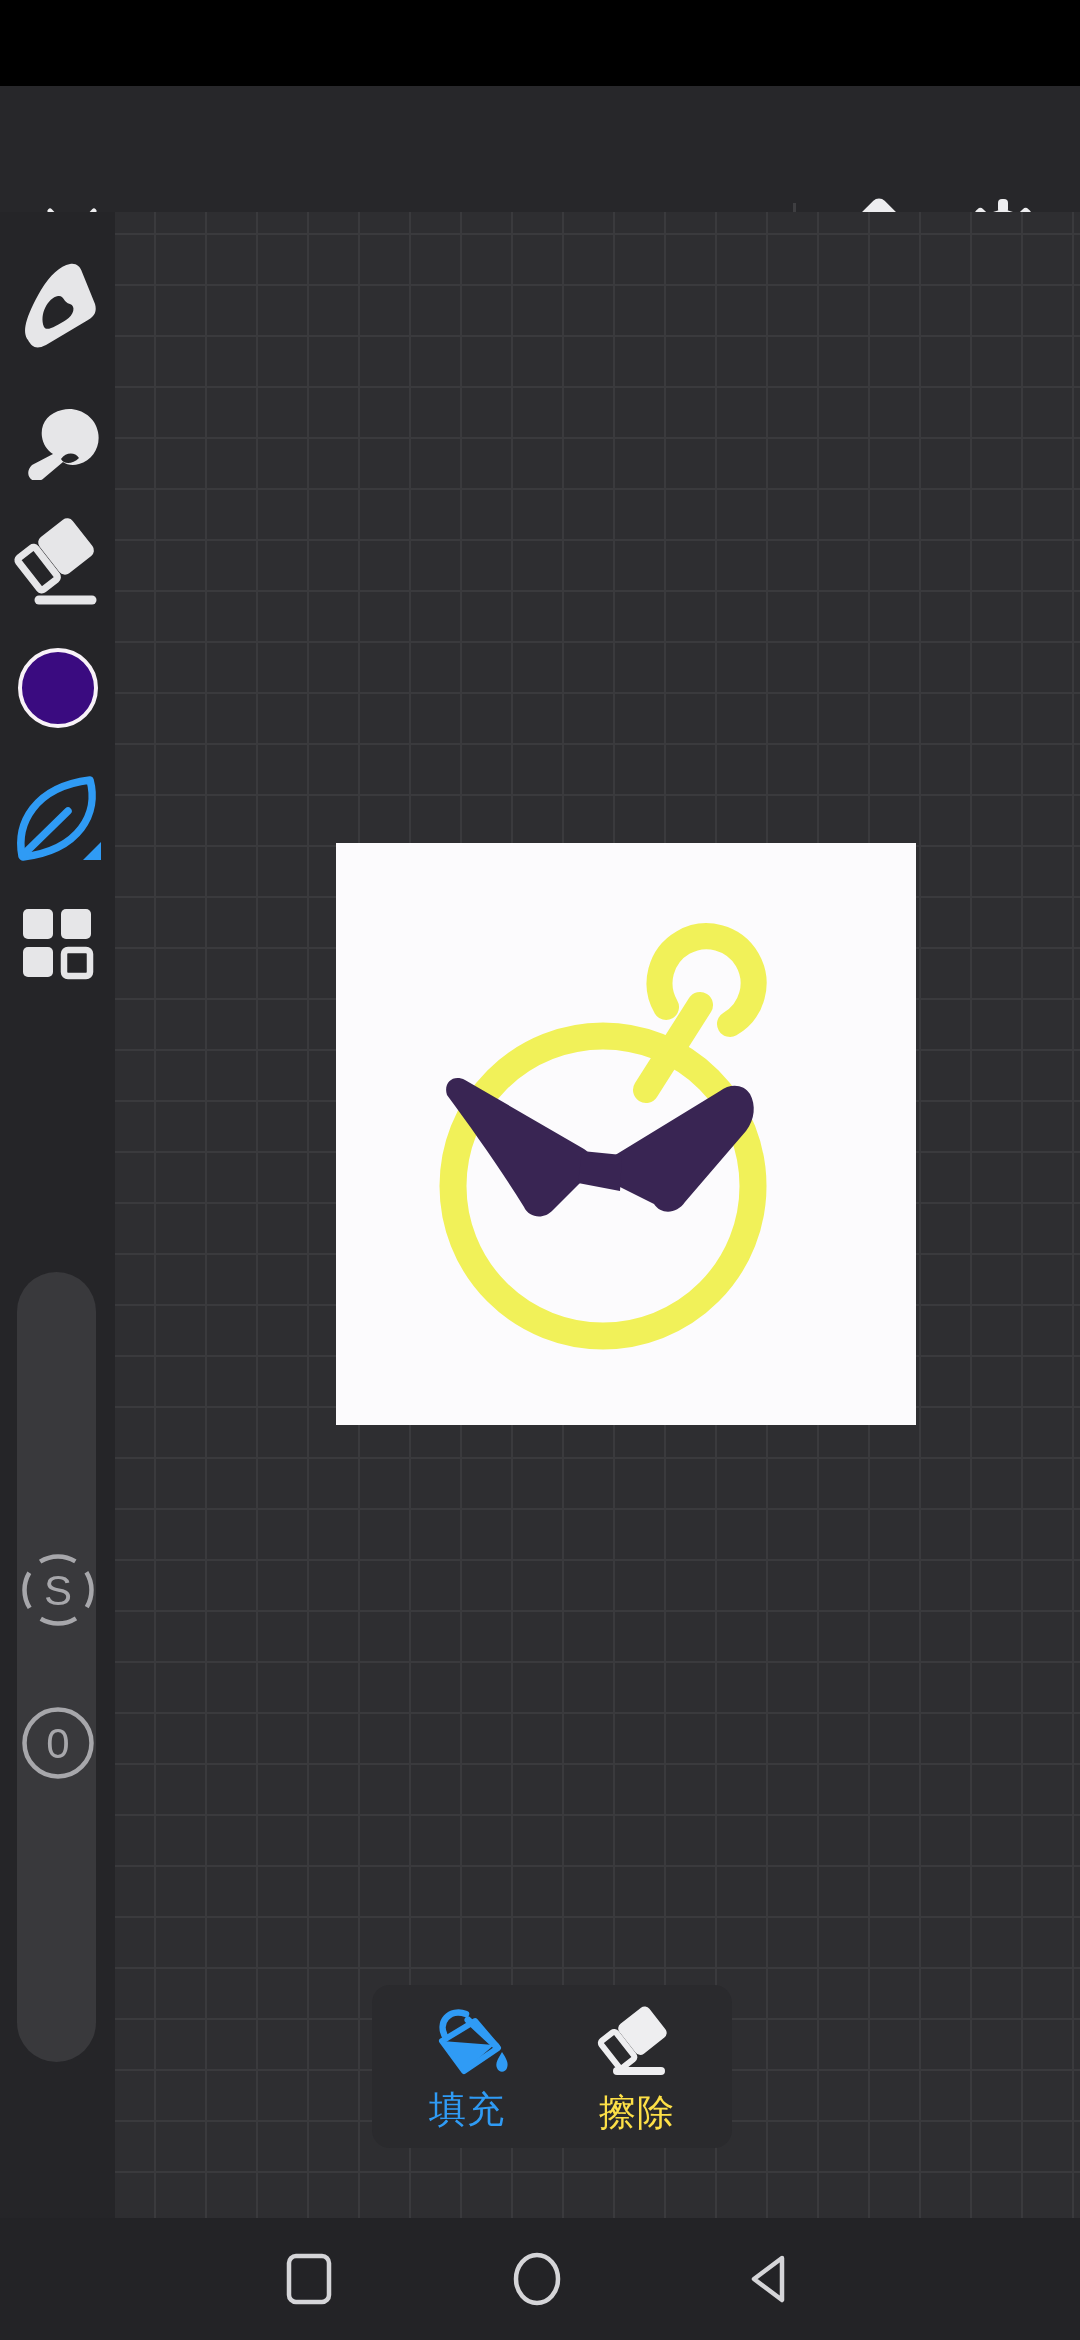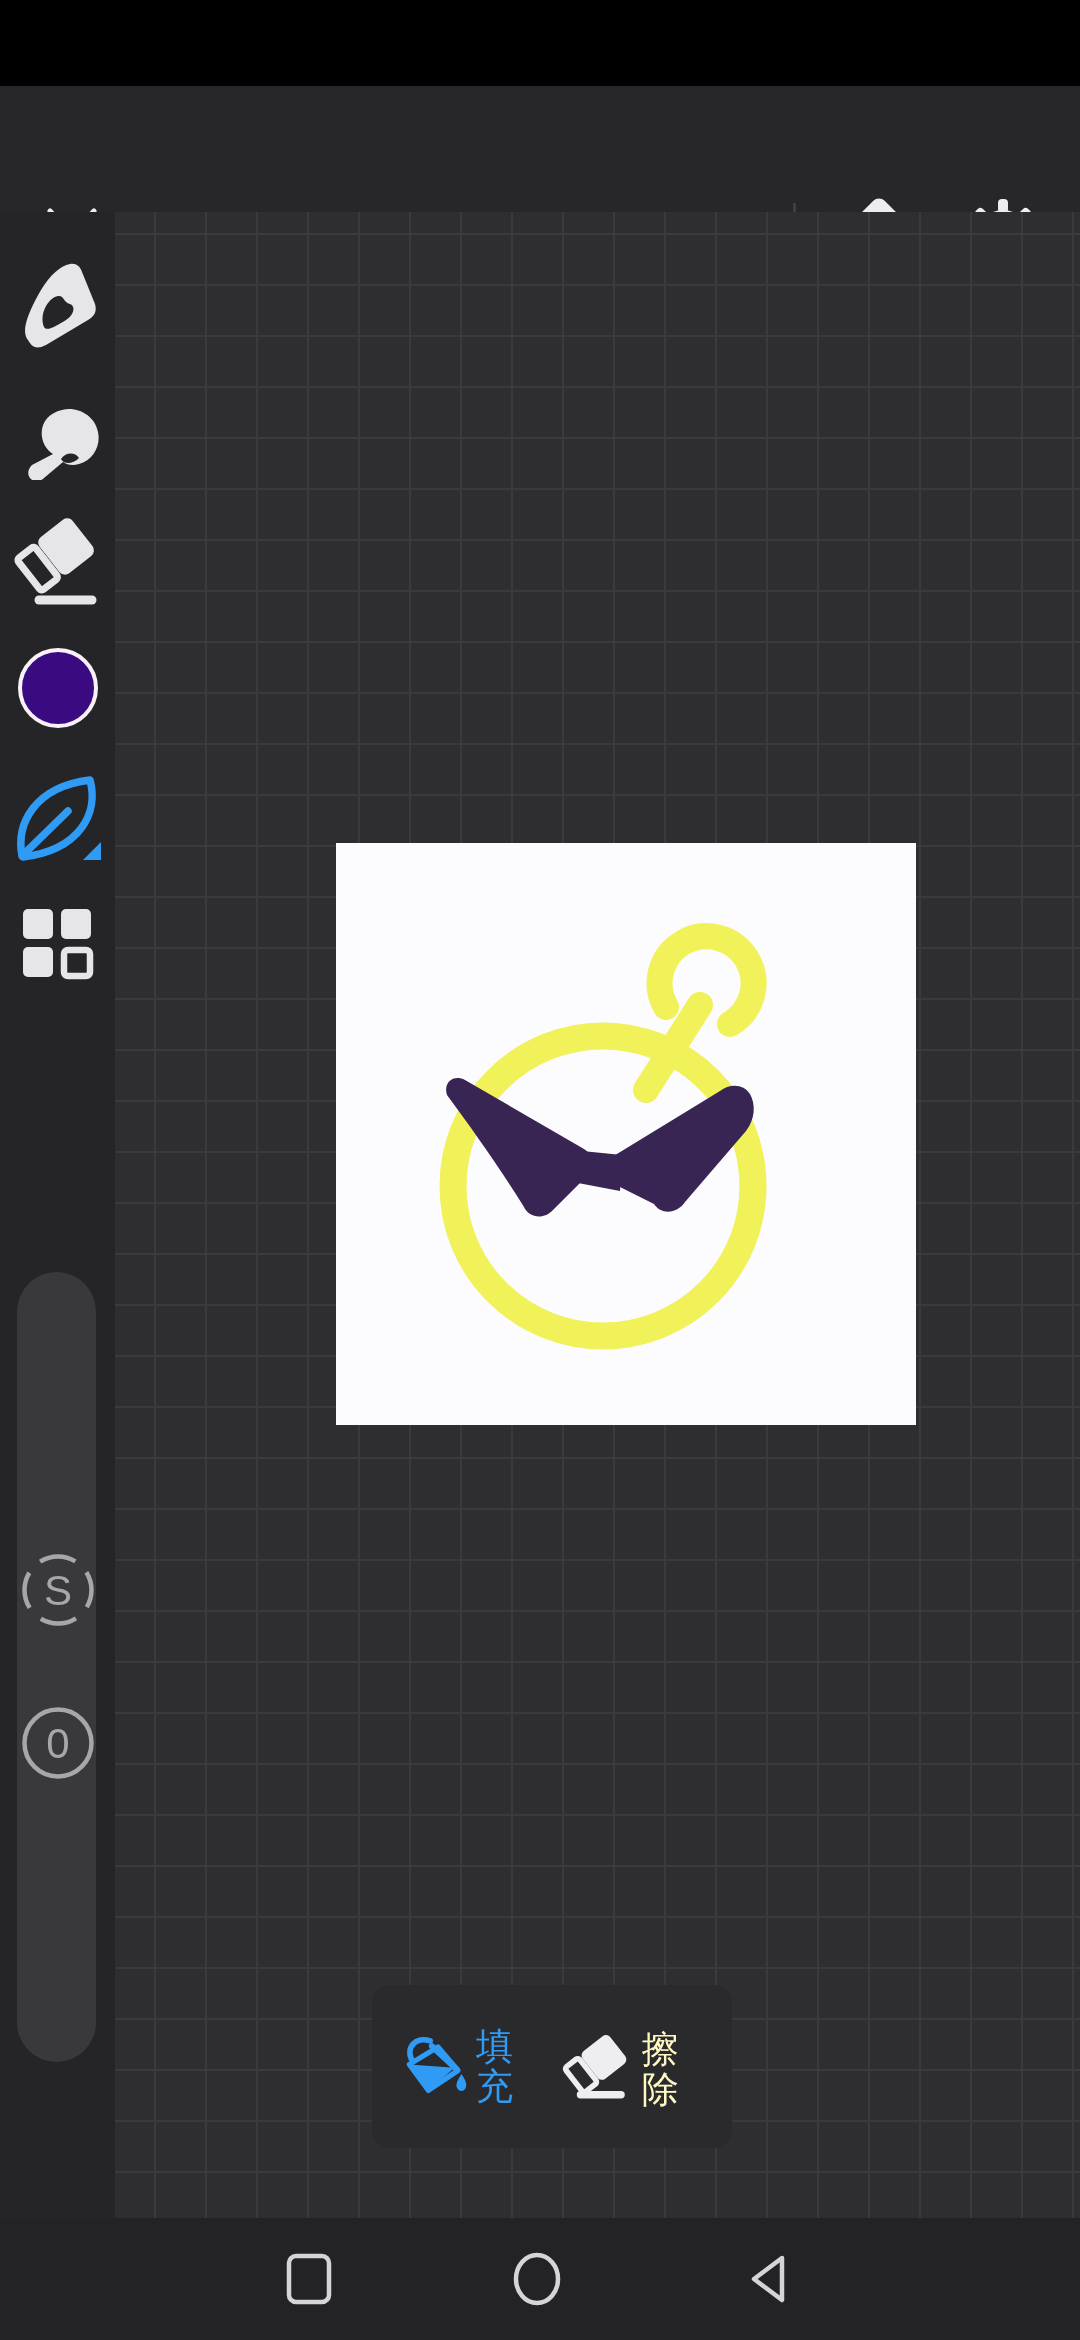--- a/index.html
+++ b/index.html
@@ -26,24 +26,24 @@
     position:absolute;left:18px;top:436px;width:72px;height:72px;border-radius:50%;
     background:#3a0b80;border:4px solid #f8f2f8;
   }
   .slider-pill{position:absolute;left:17px;top:1060px;width:79px;height:790px;border-radius:40px;background:#39393c;}
   .round-btn{position:absolute;left:18px;width:80px;height:80px;}
   .canvas-card{position:absolute;left:336px;top:631px;width:580px;height:582px;background:#fcfbfd;}
   .bottom-panel{
     position:absolute;left:372px;top:1773px;width:360px;height:163px;border-radius:18px;
     background:#2a2a2d;display:flex;align-items:center;justify-content:space-evenly;
   }
-  .panel-btn{display:flex;flex-direction:row;align-items:center;justify-content:center;gap:6px;width:150px;}
+  .panel-btn{display:flex;flex-direction:column;align-items:center;justify-content:center;gap:6px;width:150px;}
   .panel-label{font-size:37px;line-height:40px;letter-spacing:1px;}
   .panel-label.fill{color:#2f9bf5;}
-  .panel-label.erase{color:#fef9c3;margin-top:6px;}
+  .panel-label.erase{color:#fde047;margin-top:6px;}
   .nav-bar{position:absolute;left:0;top:2218px;width:1080px;height:122px;background:#232326;}
   .nav-btn{position:absolute;top:0;height:122px;display:flex;align-items:center;justify-content:center;}
   svg text{font-family:"Liberation Sans",sans-serif;}
 </style>
 </head>
 <body>
 
 <div class="phone">
 
   <div class="status-bar"></div>

